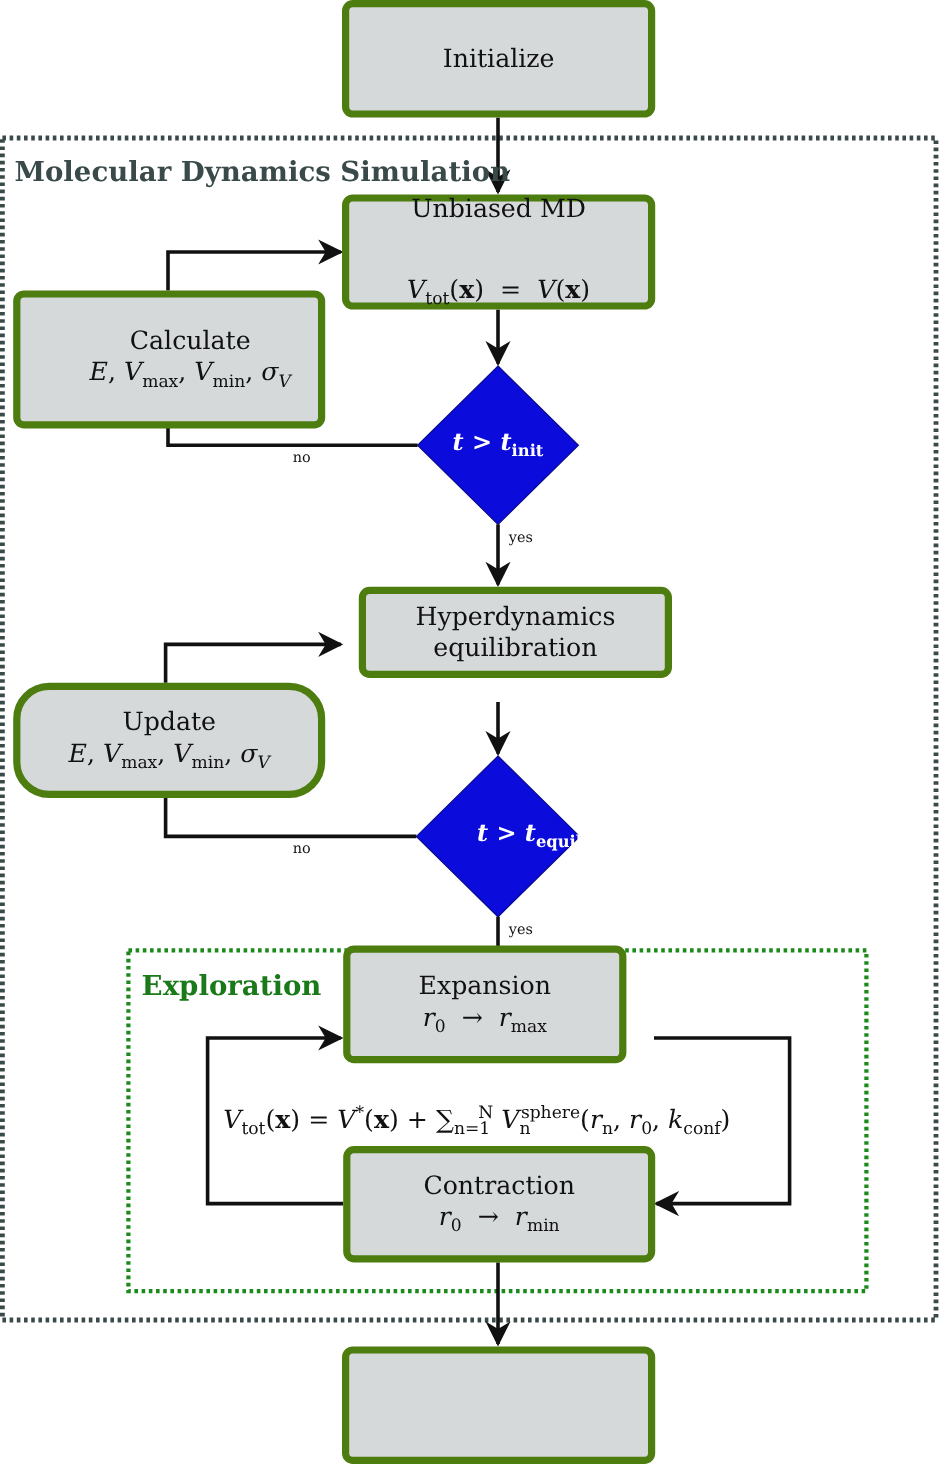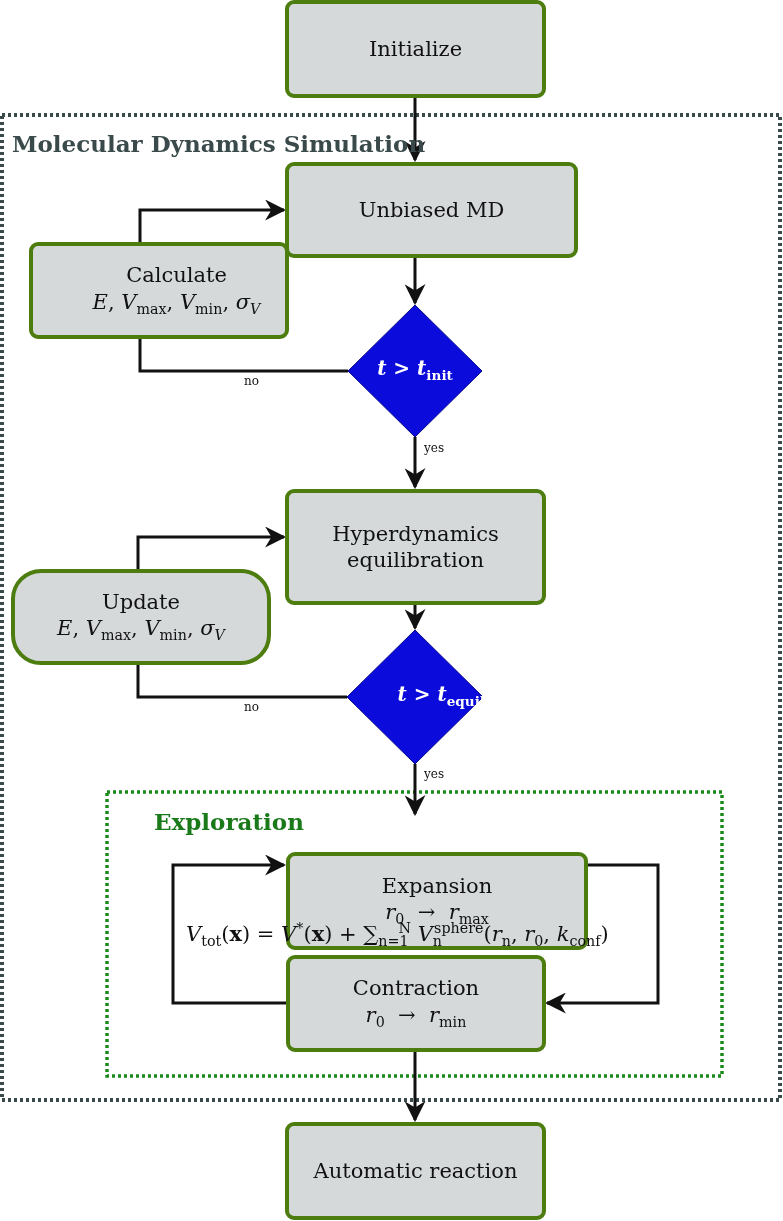--- a/index.html
+++ b/index.html
@@ -1,19 +1,19 @@
 <!DOCTYPE html>
 <html><head>
 <meta charset="utf-8">
 <style>
   html, body { margin:0; padding:0; background:#ffffff; }
   body { width:783px; height:1221px; position:relative; overflow:hidden;
          font-family:"DejaVu Serif","Liberation Serif",serif; color:#111; }
   svg { position:absolute; left:0; top:0; }
-  .box { position:absolute; background:#d5d9da; border:4px solid #4d7c0f; border-radius:9px;
+  .box { position:absolute; background:#d5d9da; border:6px solid #4d7c0f; border-radius:9px;
          box-sizing:border-box; display:flex; flex-direction:column; align-items:center;
          justify-content:center; text-align:center; font-size:21px; line-height:1.25; }
   .eq { font-style:italic; }
   .eq .up { font-style:normal; }
   .eq b { font-style:normal; font-weight:bold; }
   sub, sup { font-size:0.68em; font-style:normal; }
   .diamond-label { position:absolute; color:#fff; font-size:20px; font-style:italic;
                    text-align:center; width:140px;font-weight:bold; }
   .lbl { position:absolute; font-size:12px; }
   .group-title { position:absolute; font-weight:bold; font-size:23px; }
@@ -43,60 +43,60 @@
     <polyline points="347,697 138,697 138,665"></polyline>
     <polyline points="138,569 138,537 284,537" marker-end="url(#ah)"></polyline>
     <line x1="415" y1="764" x2="415" y2="814" marker-end="url(#ah)"></line>
     <polyline points="286,1003 173,1003 173,865 284,865" marker-end="url(#ah)"></polyline>
     <polyline points="545,865 658,865 658,1003 547,1003" marker-end="url(#ah)"></polyline>
     <line x1="415" y1="1052" x2="415" y2="1120" marker-end="url(#ah)"></line>
   </g>
 </svg>
 
 <div class="group-title" style="left:12px;top:130px;color:#3a4a4a;">Molecular Dynamics Simulation</div>
-<div class="group-title" style="left:118px;top:808px;color:#1a7a1a;margin-left:36px;">Exploration</div>
+<div class="group-title" style="left:118px;top:808px;color:#1a7a1a;">Exploration</div>
 
 <div class="box" style="left:285px;top:0;width:261px;height:98px;">
   <span>Initialize</span>
 </div>
 
-<div class="box" style="left:285px;top:162px;width:293px;height:96px;gap:40px;">
+<div class="box" style="left:285px;top:162px;width:261px;height:96px;gap:40px;">
   <span>Unbiased MD</span>
+  <span class="eq">V<sub>tot</sub><span class="up">(</span><b>x</b><span class="up">) &nbsp;=&nbsp; </span>V<span class="up">(</span><b>x</b><span class="up">)</span></span>
 </div>
 
-<div class="box" style="left:29px;top:242px;width:260px;height:97px;padding-left:35px;">
+<div class="box" style="left:11px;top:242px;width:260px;height:115px;padding-left:35px;">
   <span>Calculate</span>
   <span class="eq">E<span class="up">,</span> V<sub>max</sub><span class="up">,</span> V<sub>min</sub><span class="up">,</span> σ<sub style="font-style:italic">V</sub></span>
 </div>
 
 <div class="diamond-label" style="left:345px;top:356px;">t &gt; t<sub>init</sub></div>
 <div class="lbl" style="left:244px;top:374px;">no</div>
 <div class="lbl" style="left:424px;top:441px;">yes</div>
 
-<div class="box" style="left:285px;top:489px;width:261px;height:116px;">
+<div class="box" style="left:299px;top:489px;width:261px;height:76px;">
   <span>Hyperdynamics</span>
   <span>equilibration</span>
 </div>
 
 <div class="box" style="left:11px;top:569px;width:260px;height:96px;border-radius:30px;">
   <span>Update</span>
   <span class="eq">E<span class="up">,</span> V<sub>max</sub><span class="up">,</span> V<sub>min</sub><span class="up">,</span> σ<sub style="font-style:italic">V</sub></span>
 </div>
 
 <div class="diamond-label" style="left:345px;top:682px;text-align:right;">t &gt; t<sub>equil</sub></div>
 <div class="lbl" style="left:244px;top:700px;">no</div>
 <div class="lbl" style="left:424px;top:767px;">yes</div>
 
-<div class="box" style="left:286px;top:852px;width:302px;height:98px;">
+<div class="box" style="left:286px;top:788px;width:236px;height:98px;">
   <span>Expansion</span>
   <span class="eq">r<sub>0</sub> <span class="up">&nbsp;→&nbsp;</span> r<sub>max</sub></span>
 </div>
 
 <div class="eq" style="position:absolute;left:186px;top:920px;font-size:21px;white-space:nowrap;">V<sub>tot</sub><span class="up">(</span><b>x</b><span class="up">) = </span>V<sup>*</sup><span class="up">(</span><b>x</b><span class="up">) + ∑</span><sub>n<span class="up">=1</span></sub><sup style="margin-left:-10px">N</sup> V<sub>n</sub><sup style="margin-left:-8px" class="up">sphere</sup><span class="up">(</span>r<sub>n</sub><span class="up">, </span>r<sub>0</sub><span class="up">, </span>k<sub>conf</sub><span class="up">)</span></div>
 
 <div class="box" style="left:286px;top:955px;width:260px;height:97px;text-align:center;">
   <span>Contraction</span>
   <span class="eq">r<sub>0</sub> <span class="up">&nbsp;→&nbsp;</span> r<sub>min</sub></span>
 </div>
 
 <div class="box" style="left:285px;top:1122px;width:261px;height:98px;">
-  <span>Automatic reaction</span>
 </div>
 
 </body></html>

